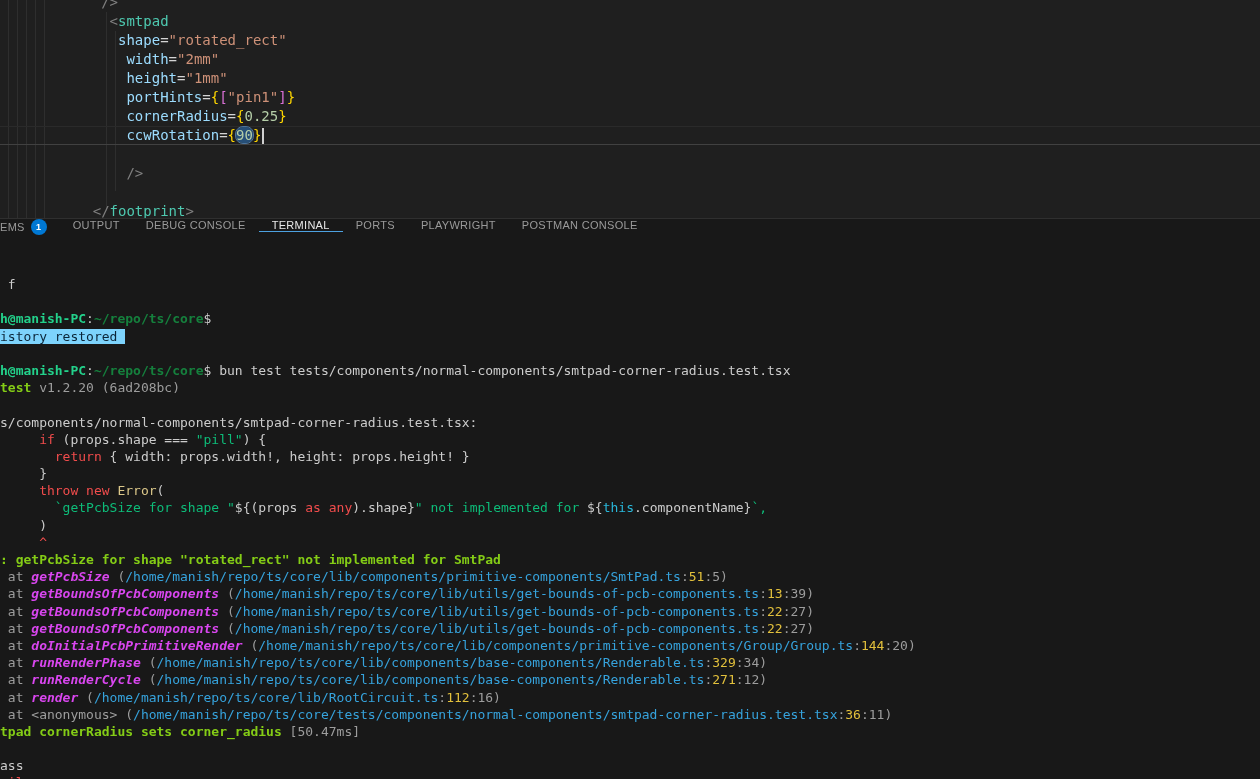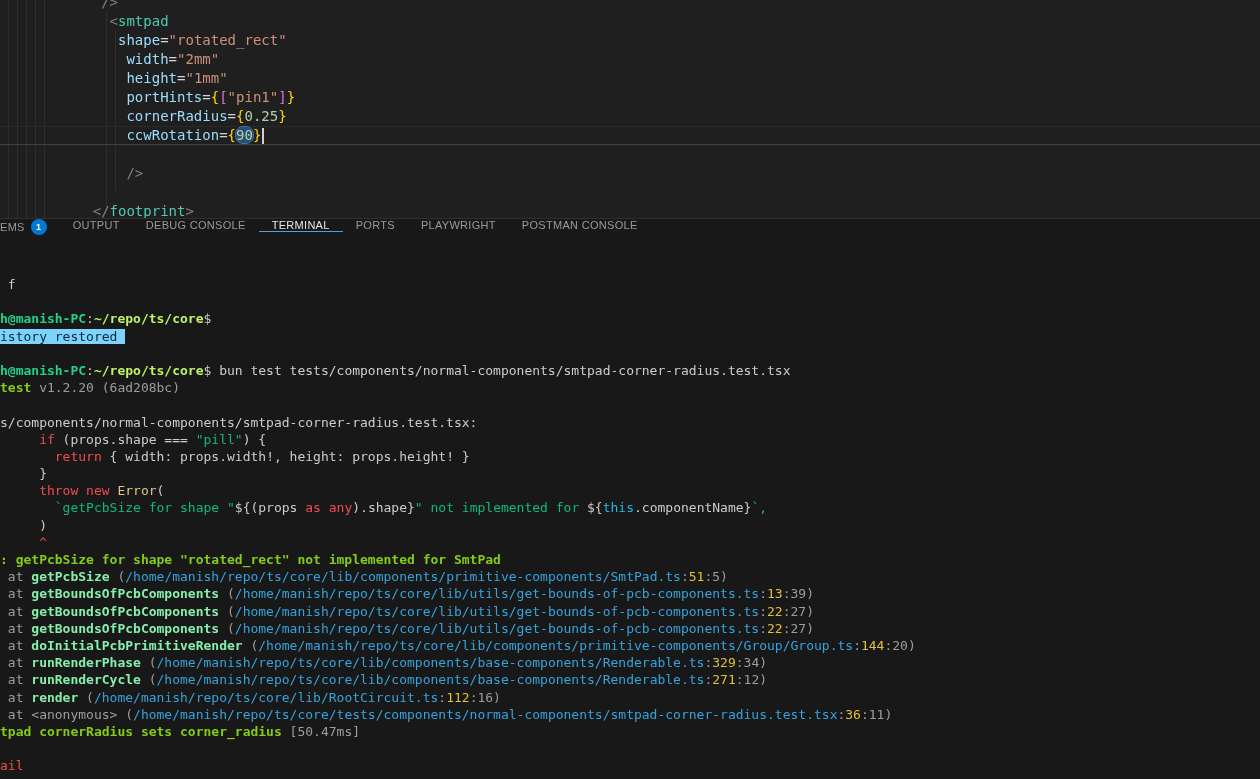--- a/index.html
+++ b/index.html
@@ -39,28 +39,28 @@
          font-size:9px;font-weight:bold;display:flex;align-items:center;justify-content:center;
          margin-left:6px;font-family:"Liberation Sans",sans-serif;}
 
   
   .terminal{position:absolute;left:0;top:57px;right:0;bottom:0;overflow:hidden;
             font-family:"DejaVu Sans Mono",monospace;font-size:13px;line-height:17.2px;}
   .tm-line{height:17.2px;white-space:pre;}
   .tm-p{color:#cccccc}
   .tm-dim{color:#9d9d9d}
   .tm-g{color:#23d18b;font-weight:700}
-  .tm-b{color:#bef264;font-weight:700}
+  .tm-b{color:#15803d;font-weight:700}
   .tm-bw{color:#84cc16;font-weight:700}
   .tm-kw{color:#f14c4c}
   .tm-str{color:#0dbc79}
   .tm-errn{color:#dcc88a}
   .tm-cy{color:#29b8db}
   .tm-red{color:#f14c4c}
-  .tm-fn{color:#86efac;font-weight:700;}
+  .tm-fn{color:#d946ef;font-weight:700;font-style:italic}
   .tm-path{color:#36a3dd}
   .tm-ln{color:#e2c03c;font-weight:400}
   .tm-sel{background:#7dd3fc;color:#0b2538}
 </style>
 </head>
 <body>
 
 <div class="window">
 
   <div class="editor">
@@ -136,18 +136,19 @@
           <div class="tm-line"><span class="tm-dim"> at </span><span class="tm-fn">getBoundsOfPcbComponents</span><span class="tm-dim"> (</span><span class="tm-path">/home/manish/repo/ts/core/lib/utils/get-bounds-of-pcb-components.ts</span><span class="tm-dim">:</span><span class="tm-ln">13</span><span class="tm-dim">:39)</span></div>
           <div class="tm-line"><span class="tm-dim"> at </span><span class="tm-fn">getBoundsOfPcbComponents</span><span class="tm-dim"> (</span><span class="tm-path">/home/manish/repo/ts/core/lib/utils/get-bounds-of-pcb-components.ts</span><span class="tm-dim">:</span><span class="tm-ln">22</span><span class="tm-dim">:27)</span></div>
           <div class="tm-line"><span class="tm-dim"> at </span><span class="tm-fn">getBoundsOfPcbComponents</span><span class="tm-dim"> (</span><span class="tm-path">/home/manish/repo/ts/core/lib/utils/get-bounds-of-pcb-components.ts</span><span class="tm-dim">:</span><span class="tm-ln">22</span><span class="tm-dim">:27)</span></div>
           <div class="tm-line"><span class="tm-dim"> at </span><span class="tm-fn">doInitialPcbPrimitiveRender</span><span class="tm-dim"> (</span><span class="tm-path">/home/manish/repo/ts/core/lib/components/primitive-components/Group/Group.ts</span><span class="tm-dim">:</span><span class="tm-ln">144</span><span class="tm-dim">:20)</span></div>
           <div class="tm-line"><span class="tm-dim"> at </span><span class="tm-fn">runRenderPhase</span><span class="tm-dim"> (</span><span class="tm-path">/home/manish/repo/ts/core/lib/components/base-components/Renderable.ts</span><span class="tm-dim">:</span><span class="tm-ln">329</span><span class="tm-dim">:34)</span></div>
           <div class="tm-line"><span class="tm-dim"> at </span><span class="tm-fn">runRenderCycle</span><span class="tm-dim"> (</span><span class="tm-path">/home/manish/repo/ts/core/lib/components/base-components/Renderable.ts</span><span class="tm-dim">:</span><span class="tm-ln">271</span><span class="tm-dim">:12)</span></div>
           <div class="tm-line"><span class="tm-dim"> at </span><span class="tm-fn">render</span><span class="tm-dim"> (</span><span class="tm-path">/home/manish/repo/ts/core/lib/RootCircuit.ts</span><span class="tm-dim">:</span><span class="tm-ln">112</span><span class="tm-dim">:16)</span></div>
           <div class="tm-line"><span class="tm-dim"> at </span><span class="tm-dim">&lt;anonymous&gt;</span><span class="tm-dim"> (</span><span class="tm-path">/home/manish/repo/ts/core/tests/components/normal-components/smtpad-corner-radius.test.tsx</span><span class="tm-dim">:</span><span class="tm-ln">36</span><span class="tm-dim">:11)</span></div>
           <div class="tm-line"><span class="tm-bw">tpad cornerRadius sets corner_radius</span><span class="tm-dim"> [50.47ms]</span></div>
           <div class="tm-line"> </div>
+          <div class="tm-line"><span class="tm-p">ass</span></div>
           <div class="tm-line"><span class="tm-red">ail</span></div>
         </div>
     </div>
   </div>
 
 </div>
 
 </body></html>

